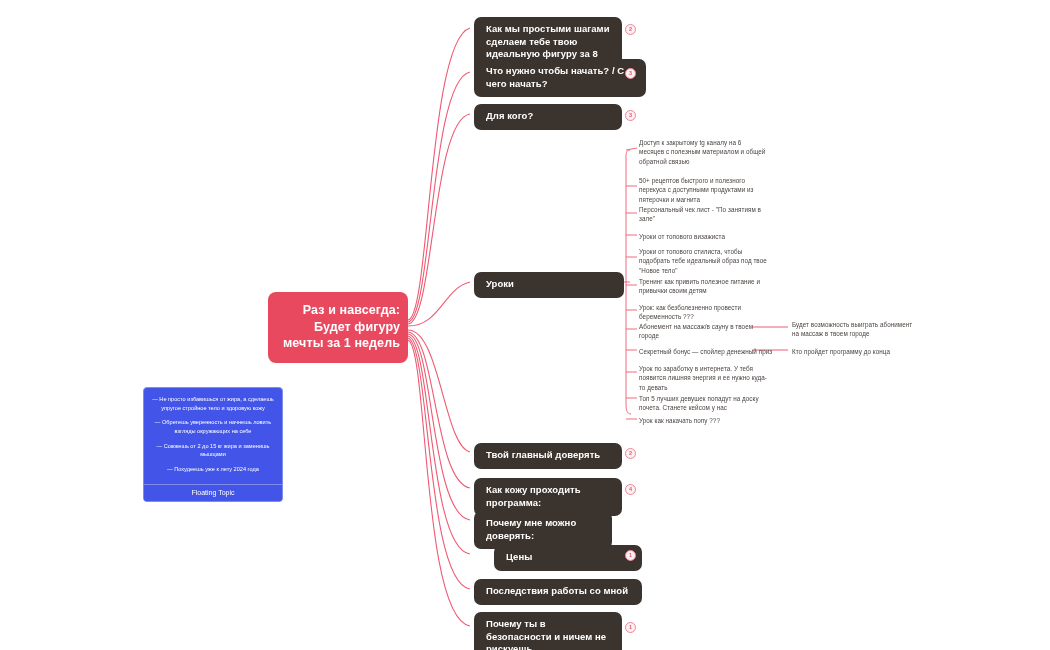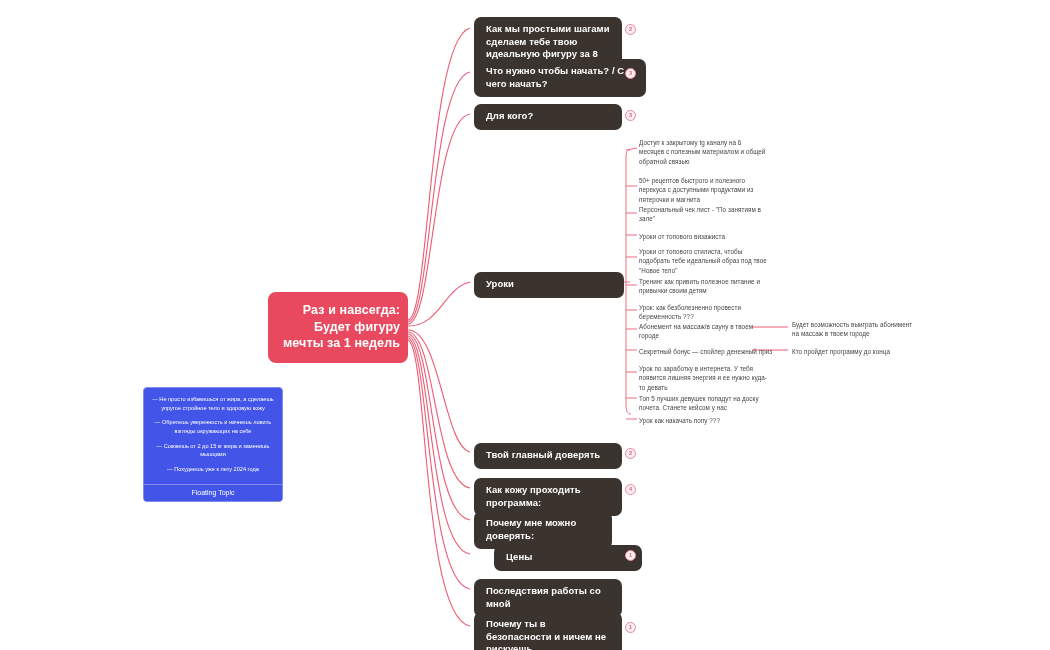--- a/index.html
+++ b/index.html
@@ -179,21 +179,21 @@
   <div class="badge" style="left:625px; top:448px;">2</div>
 
   <div class="node1" style="left:474px; top:478px; width:148px;">Как кожу проходить программа:</div>
   <div class="badge" style="left:625px; top:484px;">4</div>
 
   <div class="node1" style="left:474px; top:511px; width:138px;">Почему мне можно доверять:</div>
 
   <div class="node1" style="left:474px; top:545px; width:148px;margin-left:20px;">Цены</div>
   <div class="badge" style="left:625px; top:550px;">1</div>
 
-  <div class="node1" style="left:474px; top:579px; width:148px;">Последствия работы со мной</div>
+  <div class="node1" style="left:474px; top:579px; width:168px;">Последствия работы со мной</div>
 
   <div class="node1" style="left:474px; top:612px; width:148px;">Почему ты в безопасности и ничем не рискуешь</div>
   <div class="badge" style="left:625px; top:622px;">1</div>
 
   <div class="leaf" style="left:639px; top:138px;">Доступ к закрытому tg каналу на 6 месяцев с полезным материалом и общей обратной связью</div>
   <div class="leaf" style="left:639px; top:176px;">50+ рецептов быстрого и полезного перекуса с доступными продуктами из пятерочки и магнита</div>
   <div class="leaf" style="left:639px; top:205px;">Персональный чек лист - "По занятиям в зале"</div>
   <div class="leaf" style="left:639px; top:232px;">Уроки от топового визажиста</div>
   <div class="leaf" style="left:639px; top:247px;">Уроки от топового стилиста, чтобы подобрать тебе идеальный образ под твое "Новое тело"</div>
   <div class="leaf" style="left:639px; top:277px;">Тренинг как привить полезное питание и привычки своим детям</div>

